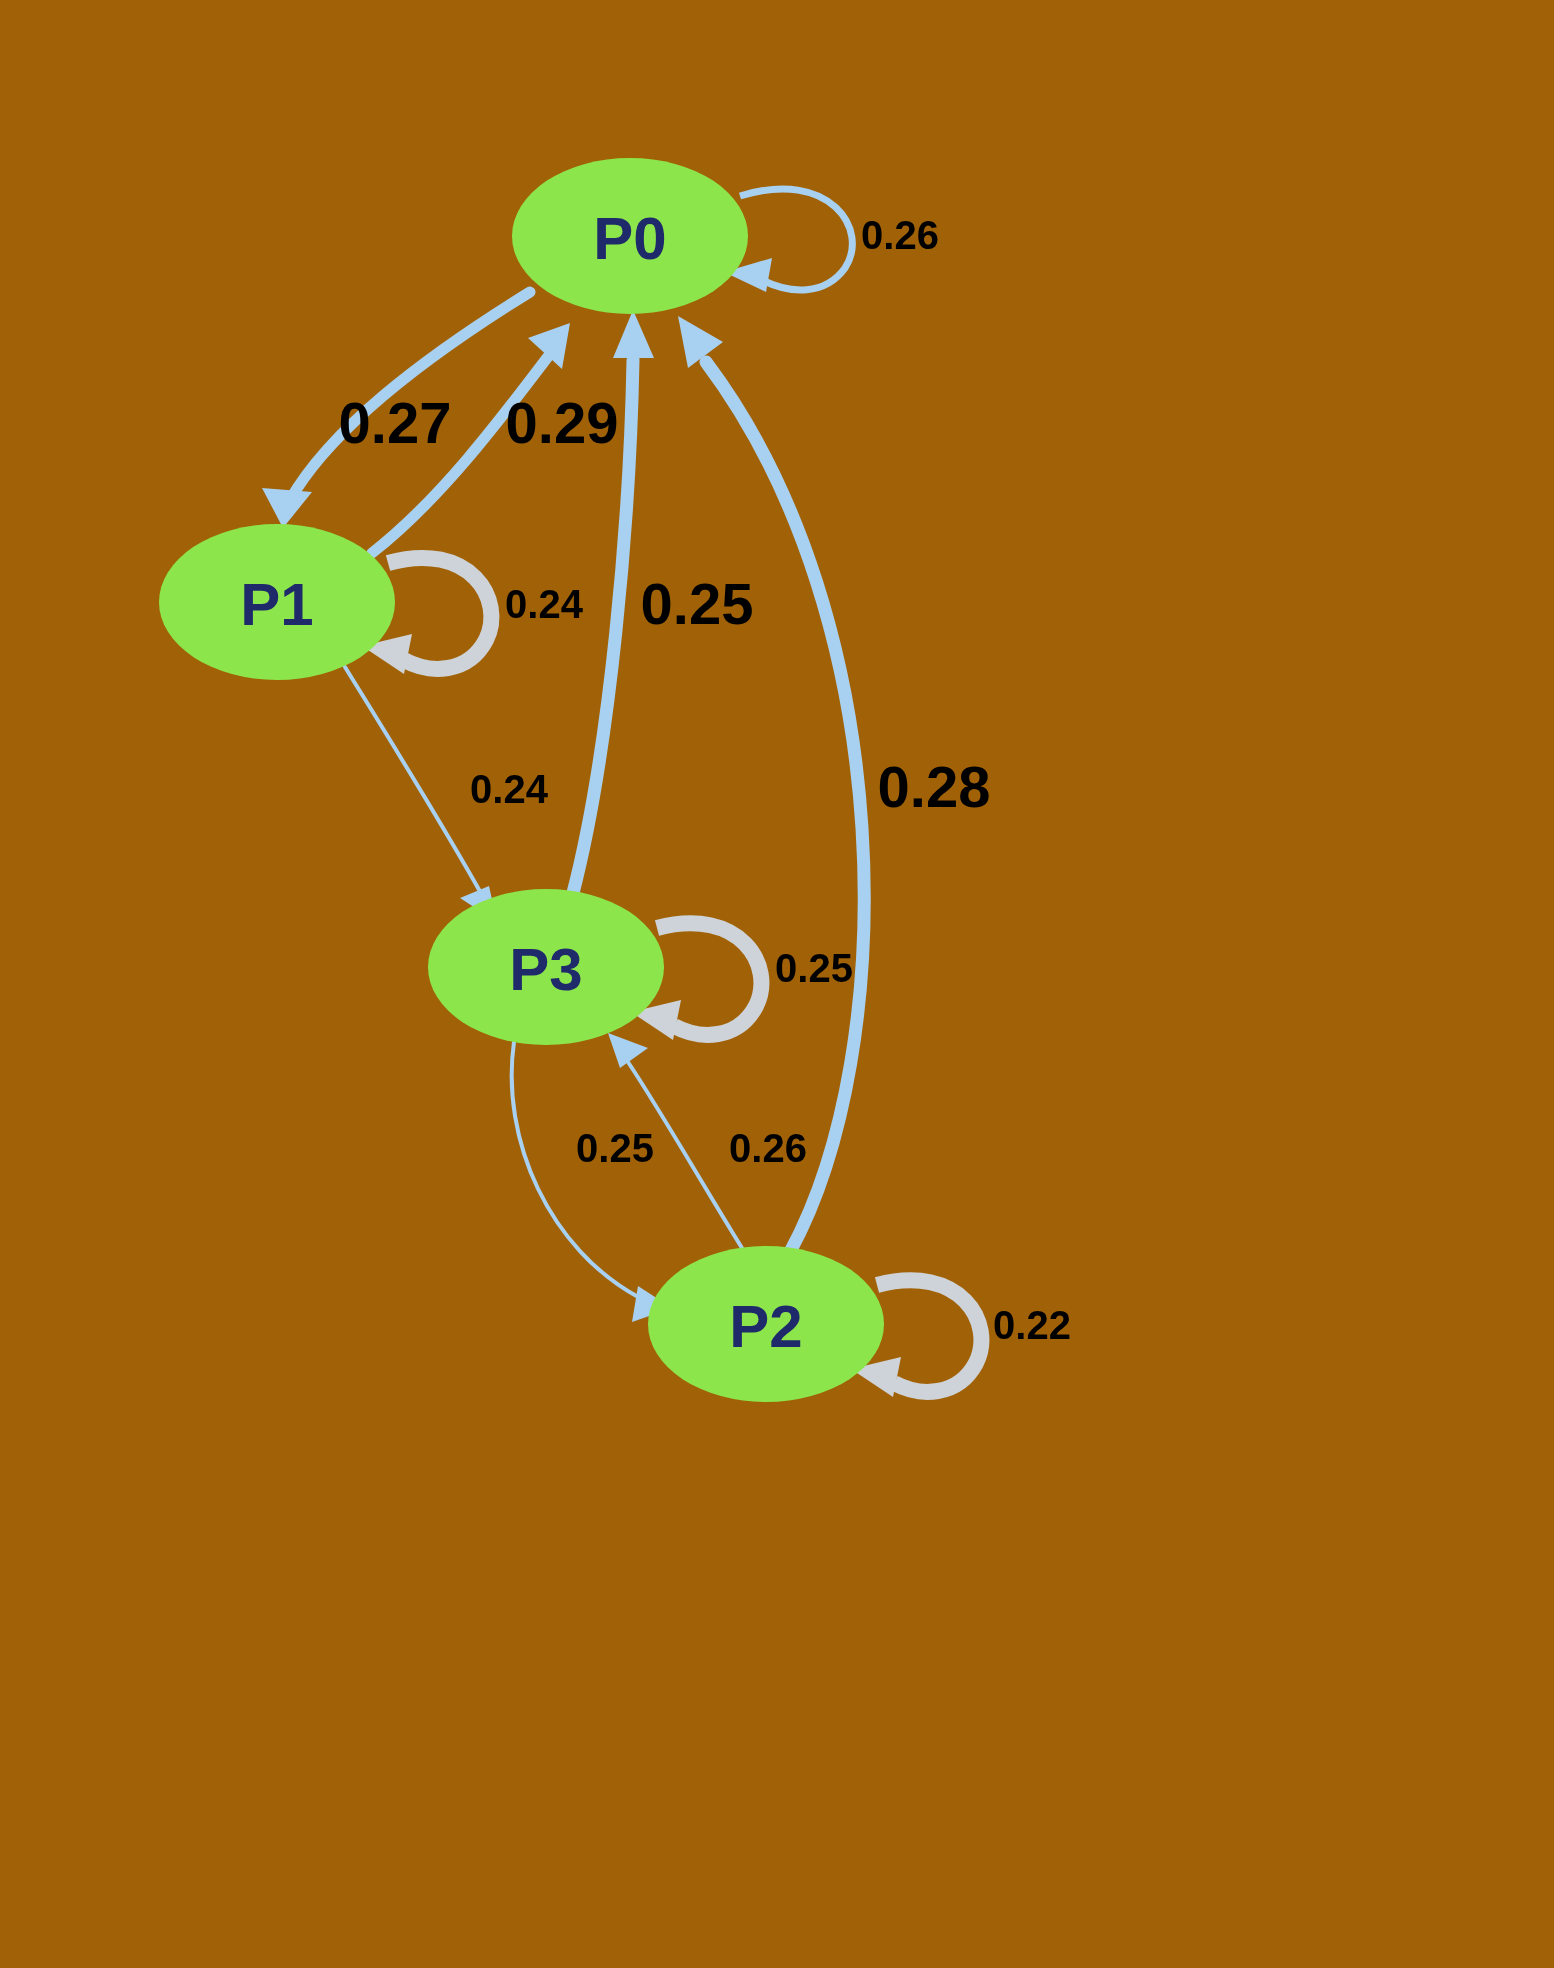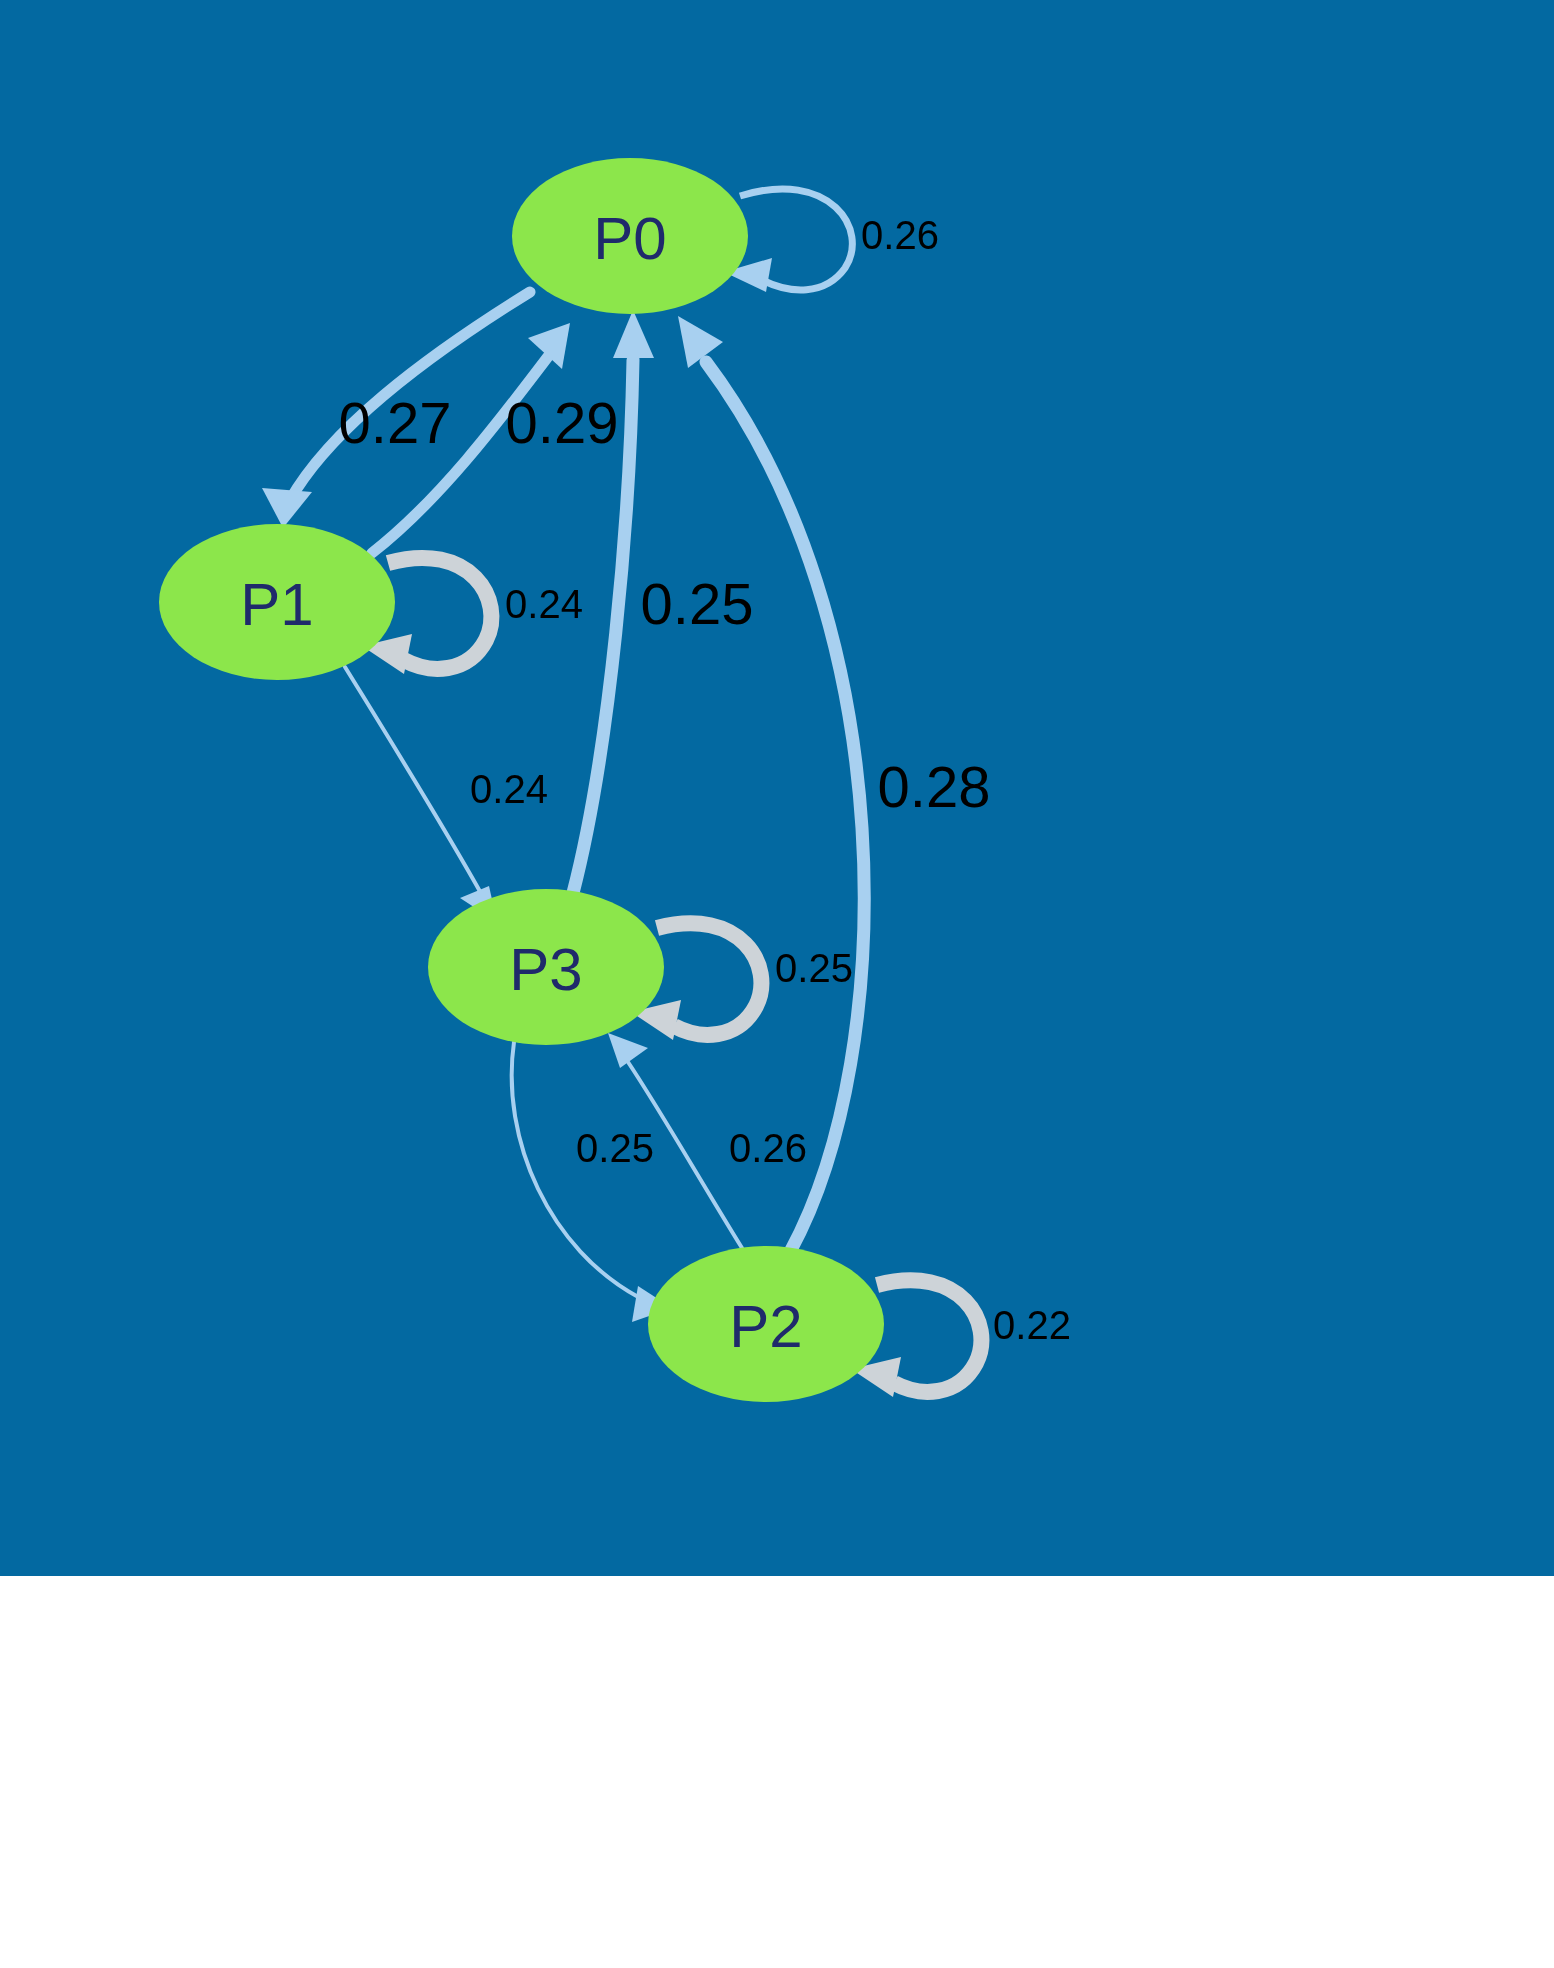--- a/index.html
+++ b/index.html
@@ -9,22 +9,23 @@
   }
   body {
     width: 1554px;
     height: 1968px;
     font-family: "Liberation Sans", sans-serif;
     overflow: hidden;
   }
   #graph-canvas {
     position: relative;
     width: 1554px;
-    height: 1576px;
-    background: #0369a1;
+    height: 1968px;
+    background: #a16207;
+    font-weight: bold;
   }
   svg#graph-svg {
     position: absolute;
     top: 0;
     left: 0;
     width: 1554px;
     height: 1968px;
   }
   .node-ellipse {
     fill: #8CE64B;

